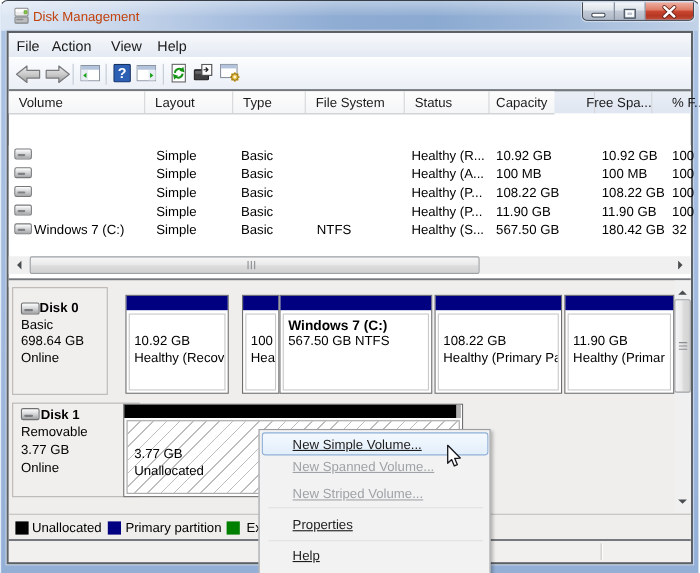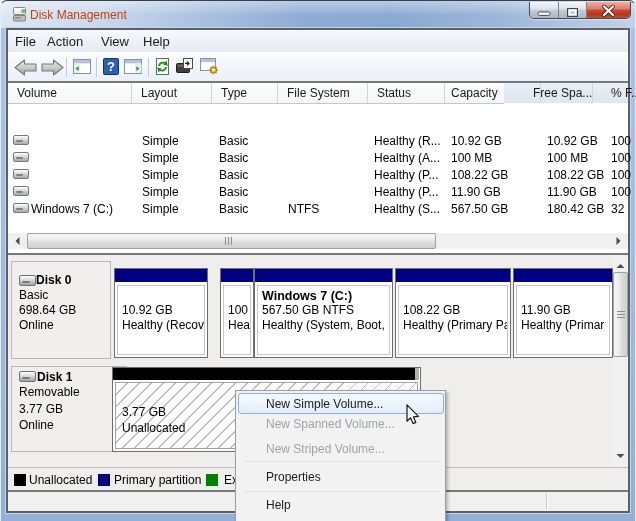--- a/index.html
+++ b/index.html
@@ -57,21 +57,21 @@
 
 .part{position:absolute;border:1px solid #6e6e6e;background:#fff;}
 .pbar{position:absolute;left:0;top:0;right:0;height:13px;background:#000080;}
 .pinner{position:absolute;left:2px;right:2px;top:16px;bottom:2px;border:1px solid #c8c8c8;
   font-size:12px;color:#000;overflow:hidden;}
 .pinner span,.pinner b{white-space:nowrap;}
 
 #cmenu{position:absolute;left:235px;top:390px;width:211px;height:140px;
   background:#f2f2f2;border:1px solid #9a9da1;box-shadow:2px 2px 3px rgba(0,0,0,.25);
   font-size:12px;color:#1c1c1c;}
-.mitem{position:absolute;left:2px;width:219px;height:22px;padding:5px 0 0 28px;white-space:nowrap;}
+.mitem{position:absolute;left:2px;width:219px;height:22px;padding:5px 0 0 28px;white-space:nowrap;text-decoration:underline;}
 .mitem.dis{color:#9fa3a7;}
 .msep{position:absolute;left:8px;width:195px;height:1px;background:#e2e2e2;}
 #mhil{position:absolute;left:2px;width:206px;height:21px;border-radius:3px;
   border:1px solid #8eb0d9;background:linear-gradient(180deg,#f4f9fe,#e2eefb);}
 .vic{position:absolute;left:5px;top:3px;width:16px;height:10px;border:1px solid #77787a;border-radius:2px;
   background:linear-gradient(180deg,#fefefe 0%,#dcdddf 40%,#a8a9ab 100%);}
 .vic:after{content:"";position:absolute;left:2px;bottom:2px;width:7px;height:2px;background:#808184;border-radius:1px;}
 .dic{position:absolute;width:17px;height:11px;border:1px solid #6f7072;border-radius:2px;
   background:linear-gradient(180deg,#fdfdfd 0%,#d8d9db 45%,#a2a3a5 100%);}
 .dic:after{content:"";position:absolute;left:2px;bottom:2px;width:8px;height:2.5px;background:#7a7b7e;border-radius:1px;}
@@ -265,21 +265,21 @@
   <div class="abs" style="left:90px;top:6px;width:12px;height:12px;background:#000080;"></div>
   <span class="abs" style="left:106px;top:5px;">Primary partition</span>
   <div class="abs" style="left:198px;top:6px;width:12px;height:12px;background:#008000;"></div>
   <span class="abs" style="left:216px;top:5px;">Extended partition</span>
 </div>
 <div class="abs" id="statline" style="left:8px;top:490px;"></div>
 <div class="abs" id="statusbar" style="left:8px;top:492px;">
   <div class="abs" style="left:538px;top:2px;width:1px;height:15px;background:#cac7c4;box-shadow:1px 0 0 #fff;"></div>
 </div>
 
-<div class="dlabel" style="left:11px;top:261px;width:100px;height:98px;">
+<div class="dlabel" style="left:11px;top:261px;width:87px;height:98px;">
   <i class="dic" style="left:7px;top:13px;"></i>
   <b class="abs" style="left:24px;top:11px;">Disk 0</b>
   <span class="abs" style="left:7px;top:26px;">Basic</span>
   <span class="abs" style="left:7px;top:41px;">698.64 GB</span>
   <span class="abs" style="left:7px;top:56px;">Online</span>
 </div>
 
 <div class="part" style="left:114px;top:268px;width:94px;height:90px;">
   <div class="pbar"></div>
     <div class="pinner">
@@ -292,21 +292,20 @@
     <div class="pinner">
    <span class="abs" style="left:4px;top:17px;">100 M</span>
    <span class="abs" style="left:4px;top:32px;">Health</span>
     </div>
 </div>
 <div class="part" style="left:254px;top:268px;width:139px;height:90px;">
   <div class="pbar"></div>
     <div class="pinner">
    <b class="abs" style="left:4px;top:3px;font-size:12.5px;">Windows 7  (C:)</b>
    <span class="abs" style="left:4px;top:17px;">567.50 GB NTFS</span>
-   <span class="abs" style="left:4px;top:32px;">Healthy (System, Boot,</span>
     </div>
 </div>
 <div class="part" style="left:395px;top:268px;width:116px;height:90px;">
   <div class="pbar"></div>
     <div class="pinner">
    <span class="abs" style="left:4px;top:17px;">108.22 GB</span>
    <span class="abs" style="left:4px;top:32px;">Healthy (Primary Pa</span>
     </div>
 </div>
 <div class="part" style="left:513px;top:268px;width:100px;height:90px;">

